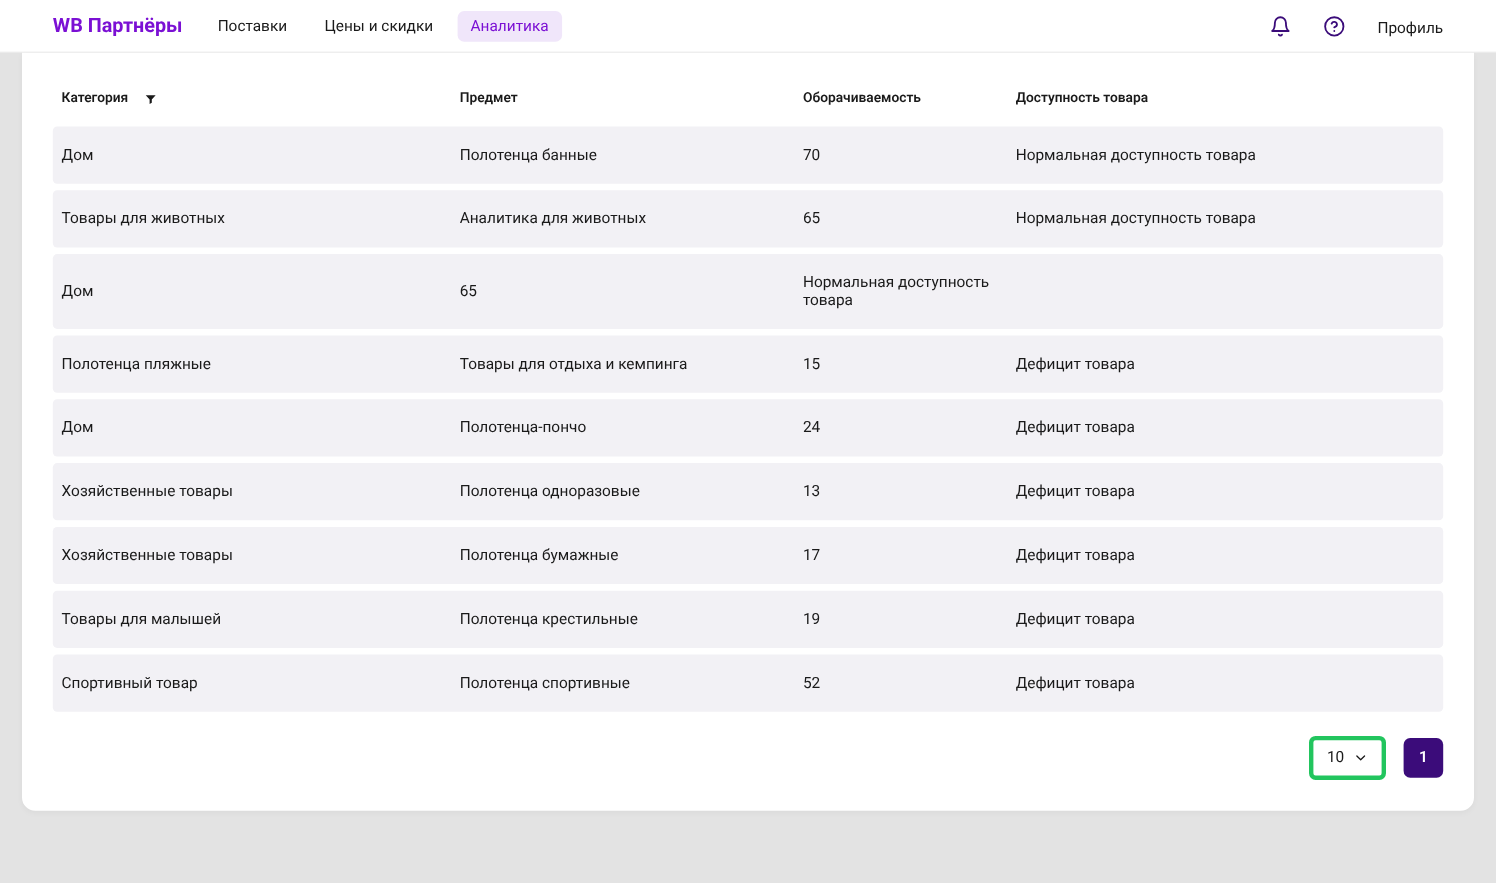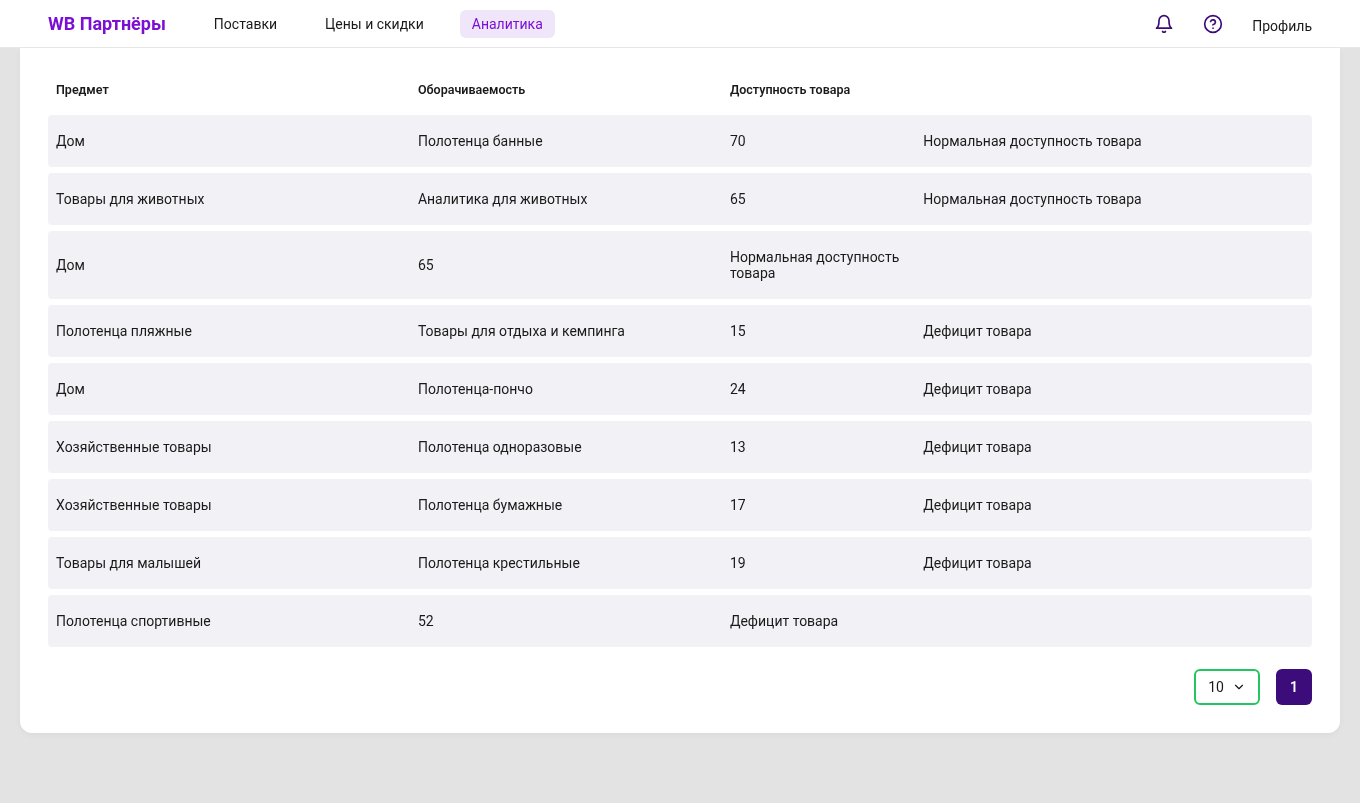--- a/index.html
+++ b/index.html
@@ -14,25 +14,25 @@
     border-bottom: 1px solid #e8e8e8;
     height: 48px;
     display: flex;
     align-items: center;
     padding: 0 48px;
   }
   .logo {
     font-size: 18px;
     font-weight: 700;
     color: #7b10d4;
-    margin-right: 36px;
+    margin-right: 20px;
   }
   .nav {
     display: flex;
-    gap: 24px;
+    gap: 10px;
     align-items: center;
   }
   .nav-item {
     padding: 6px 12px;
     border-radius: 6px;
     cursor: pointer;
     color: #1a1a1a;
   }
   .nav-item.active {
     background: #f0e6fa;
@@ -89,21 +89,21 @@
     font-size: 14px;
   }
   .footer {
     display: flex;
     justify-content: flex-end;
     align-items: center;
     gap: 16px;
     margin-top: 22px;
   }
   .page-size {
-    border: 2px solid #22c55e;
+    border: 4px solid #22c55e;
     border-radius: 6px;
     padding: 8px 12px;
     display: flex;
     align-items: center;
     gap: 8px;
     cursor: pointer;
     background: #fff;
   }
   .page-btn {
     width: 36px;
@@ -144,20 +144,28 @@
         </svg>
     </span>
     <span>Профиль</span>
   </div>
 </div>
 
 <div class="panel">
 
   <div class="tbl-head">
     <div class="hcell">
+      <span>Категория</span>
+      <span>
+        <svg width="12" height="12" viewBox="0 0 24 24" fill="#1a1a1a">
+            <path d="M3 5h18l-7 8v6l-4 2v-8z"></path>
+          </svg>
+      </span>
+    </div>
+    <div class="hcell">
       <span>Предмет</span>
     </div>
     <div class="hcell">
       <span>Оборачиваемость</span>
     </div>
     <div class="hcell">
       <span>Доступность товара</span>
     </div>
   </div>
 
@@ -203,20 +211,21 @@
         <div>17</div>
         <div>Дефицит товара</div>
       </div>
       <div class="tbl-row">
         <div>Товары для малышей</div>
         <div>Полотенца крестильные</div>
         <div>19</div>
         <div>Дефицит товара</div>
       </div>
       <div class="tbl-row">
+        <div>Спортивный товар</div>
         <div>Полотенца спортивные</div>
         <div>52</div>
         <div>Дефицит товара</div>
       </div>
     </div>
 
   <div class="footer">
     <div class="page-size">
       <span>10</span>
       <span>

